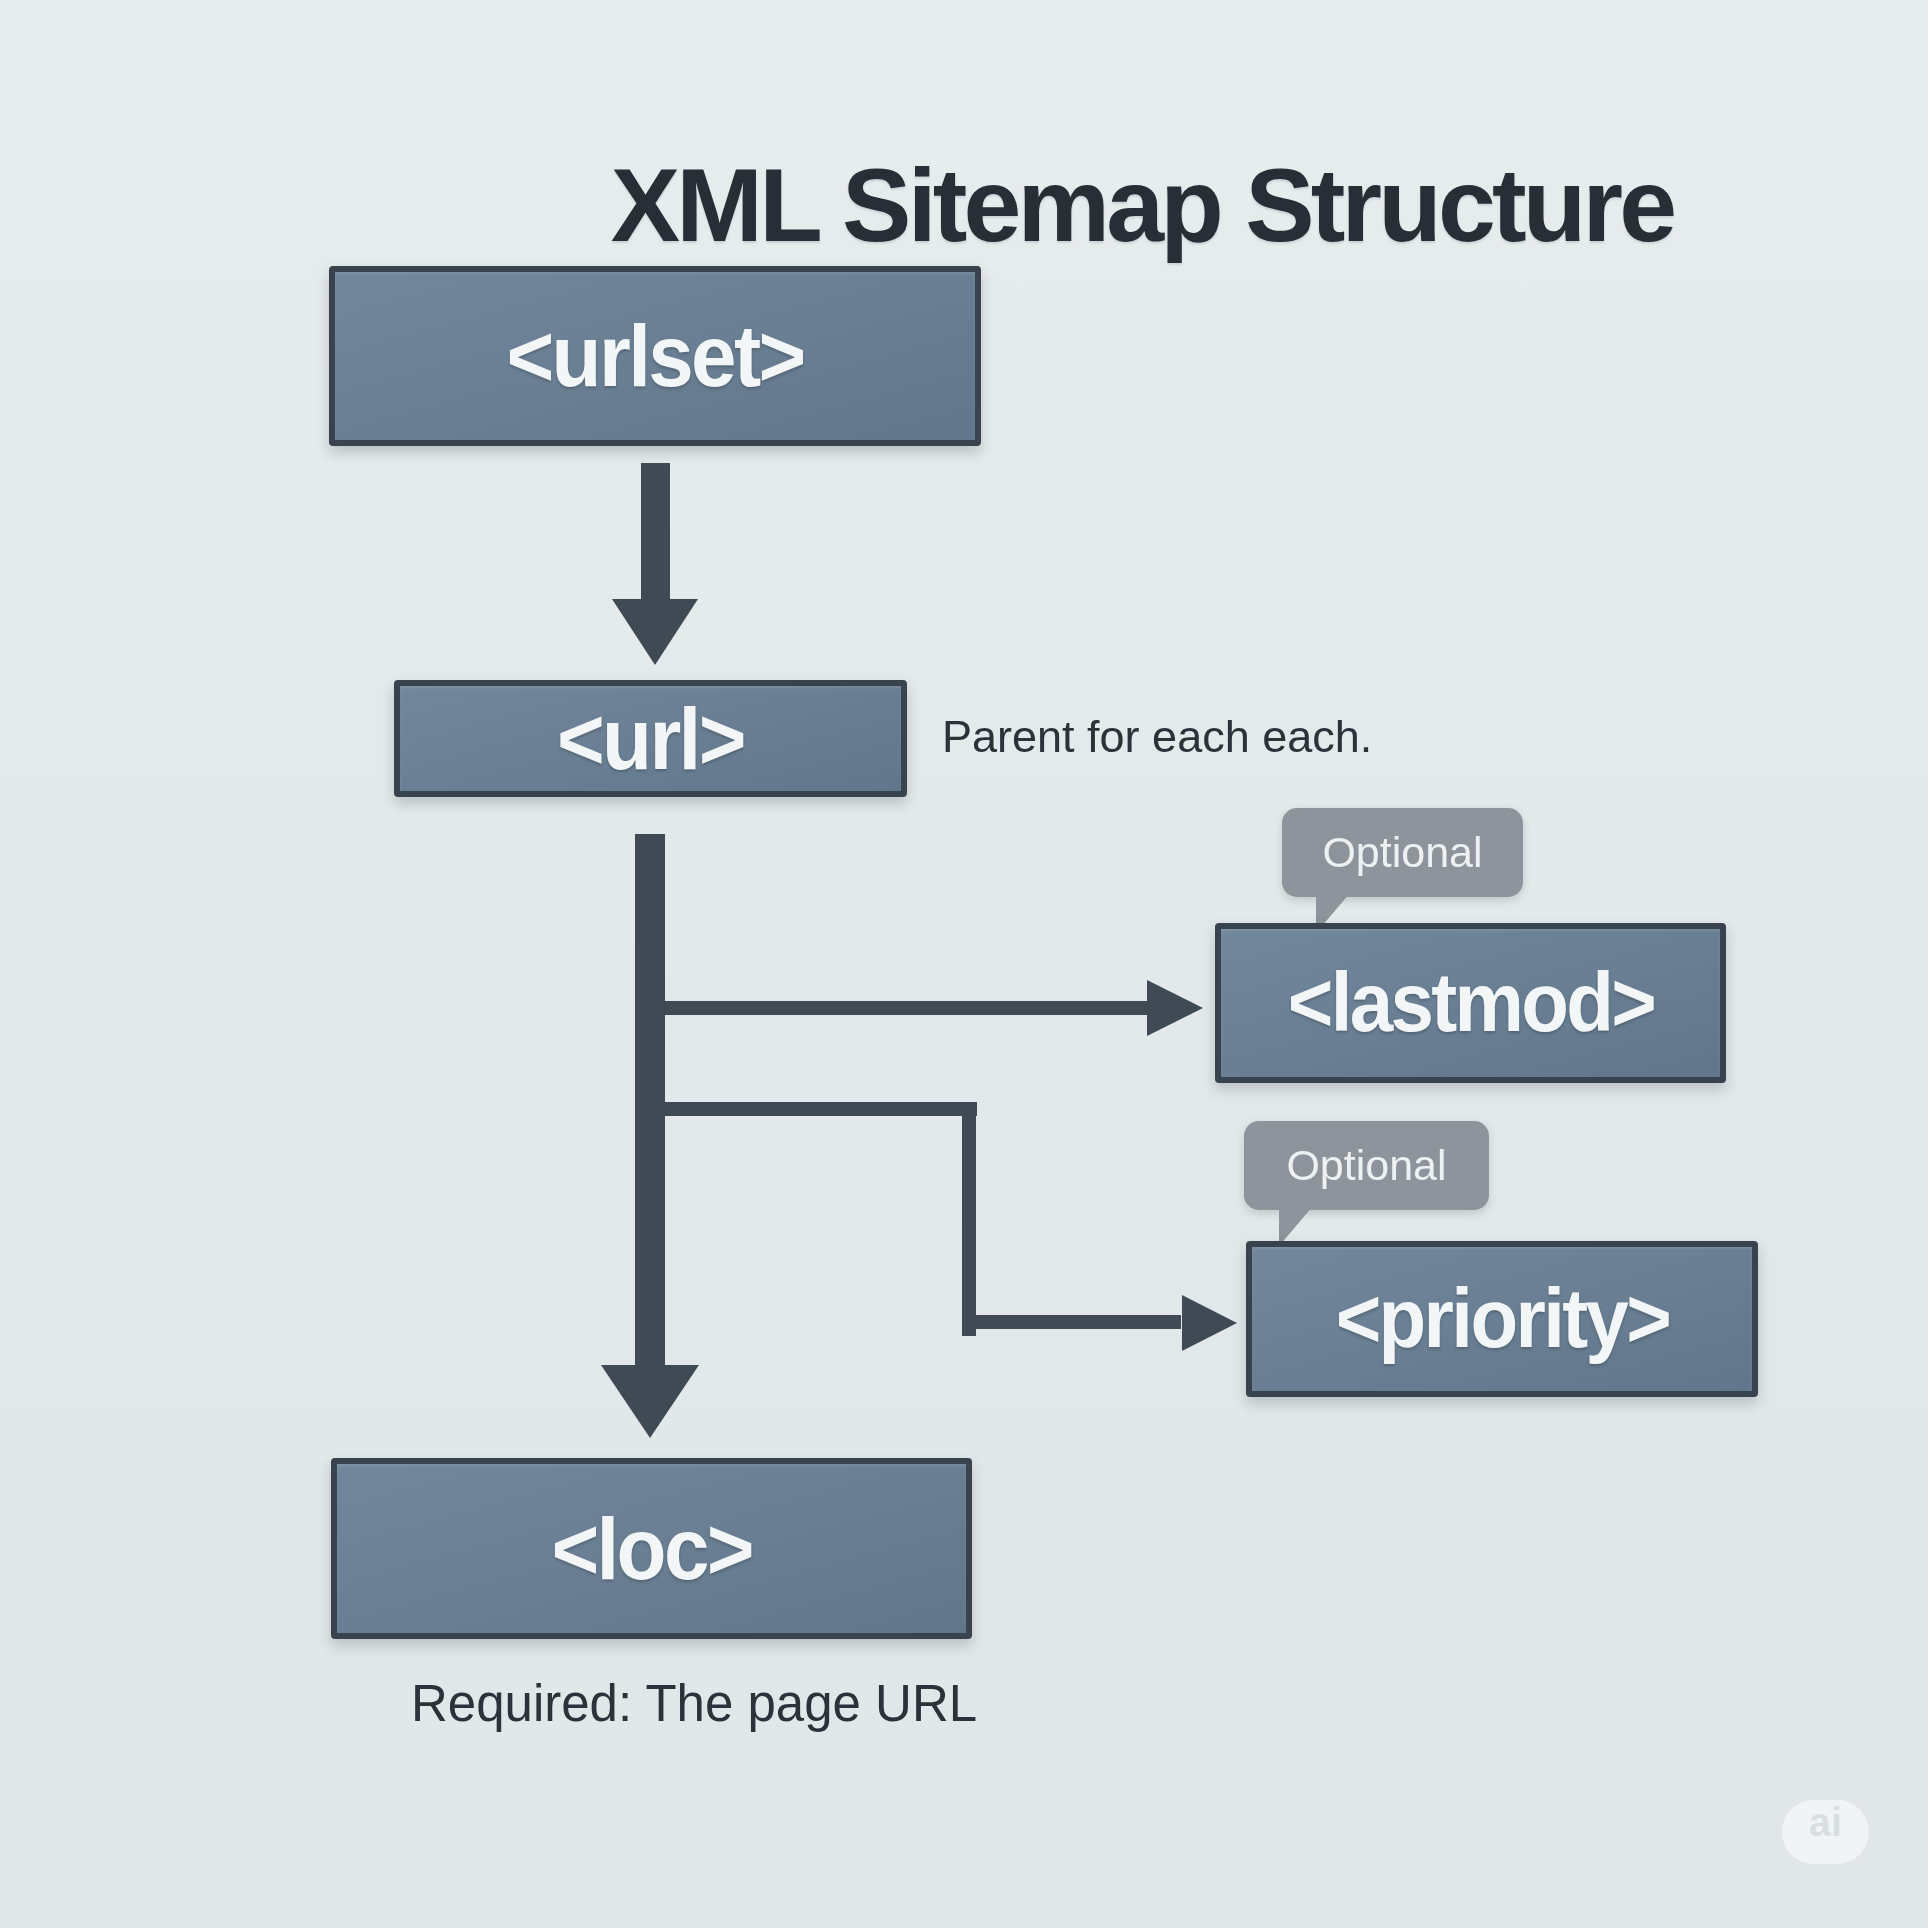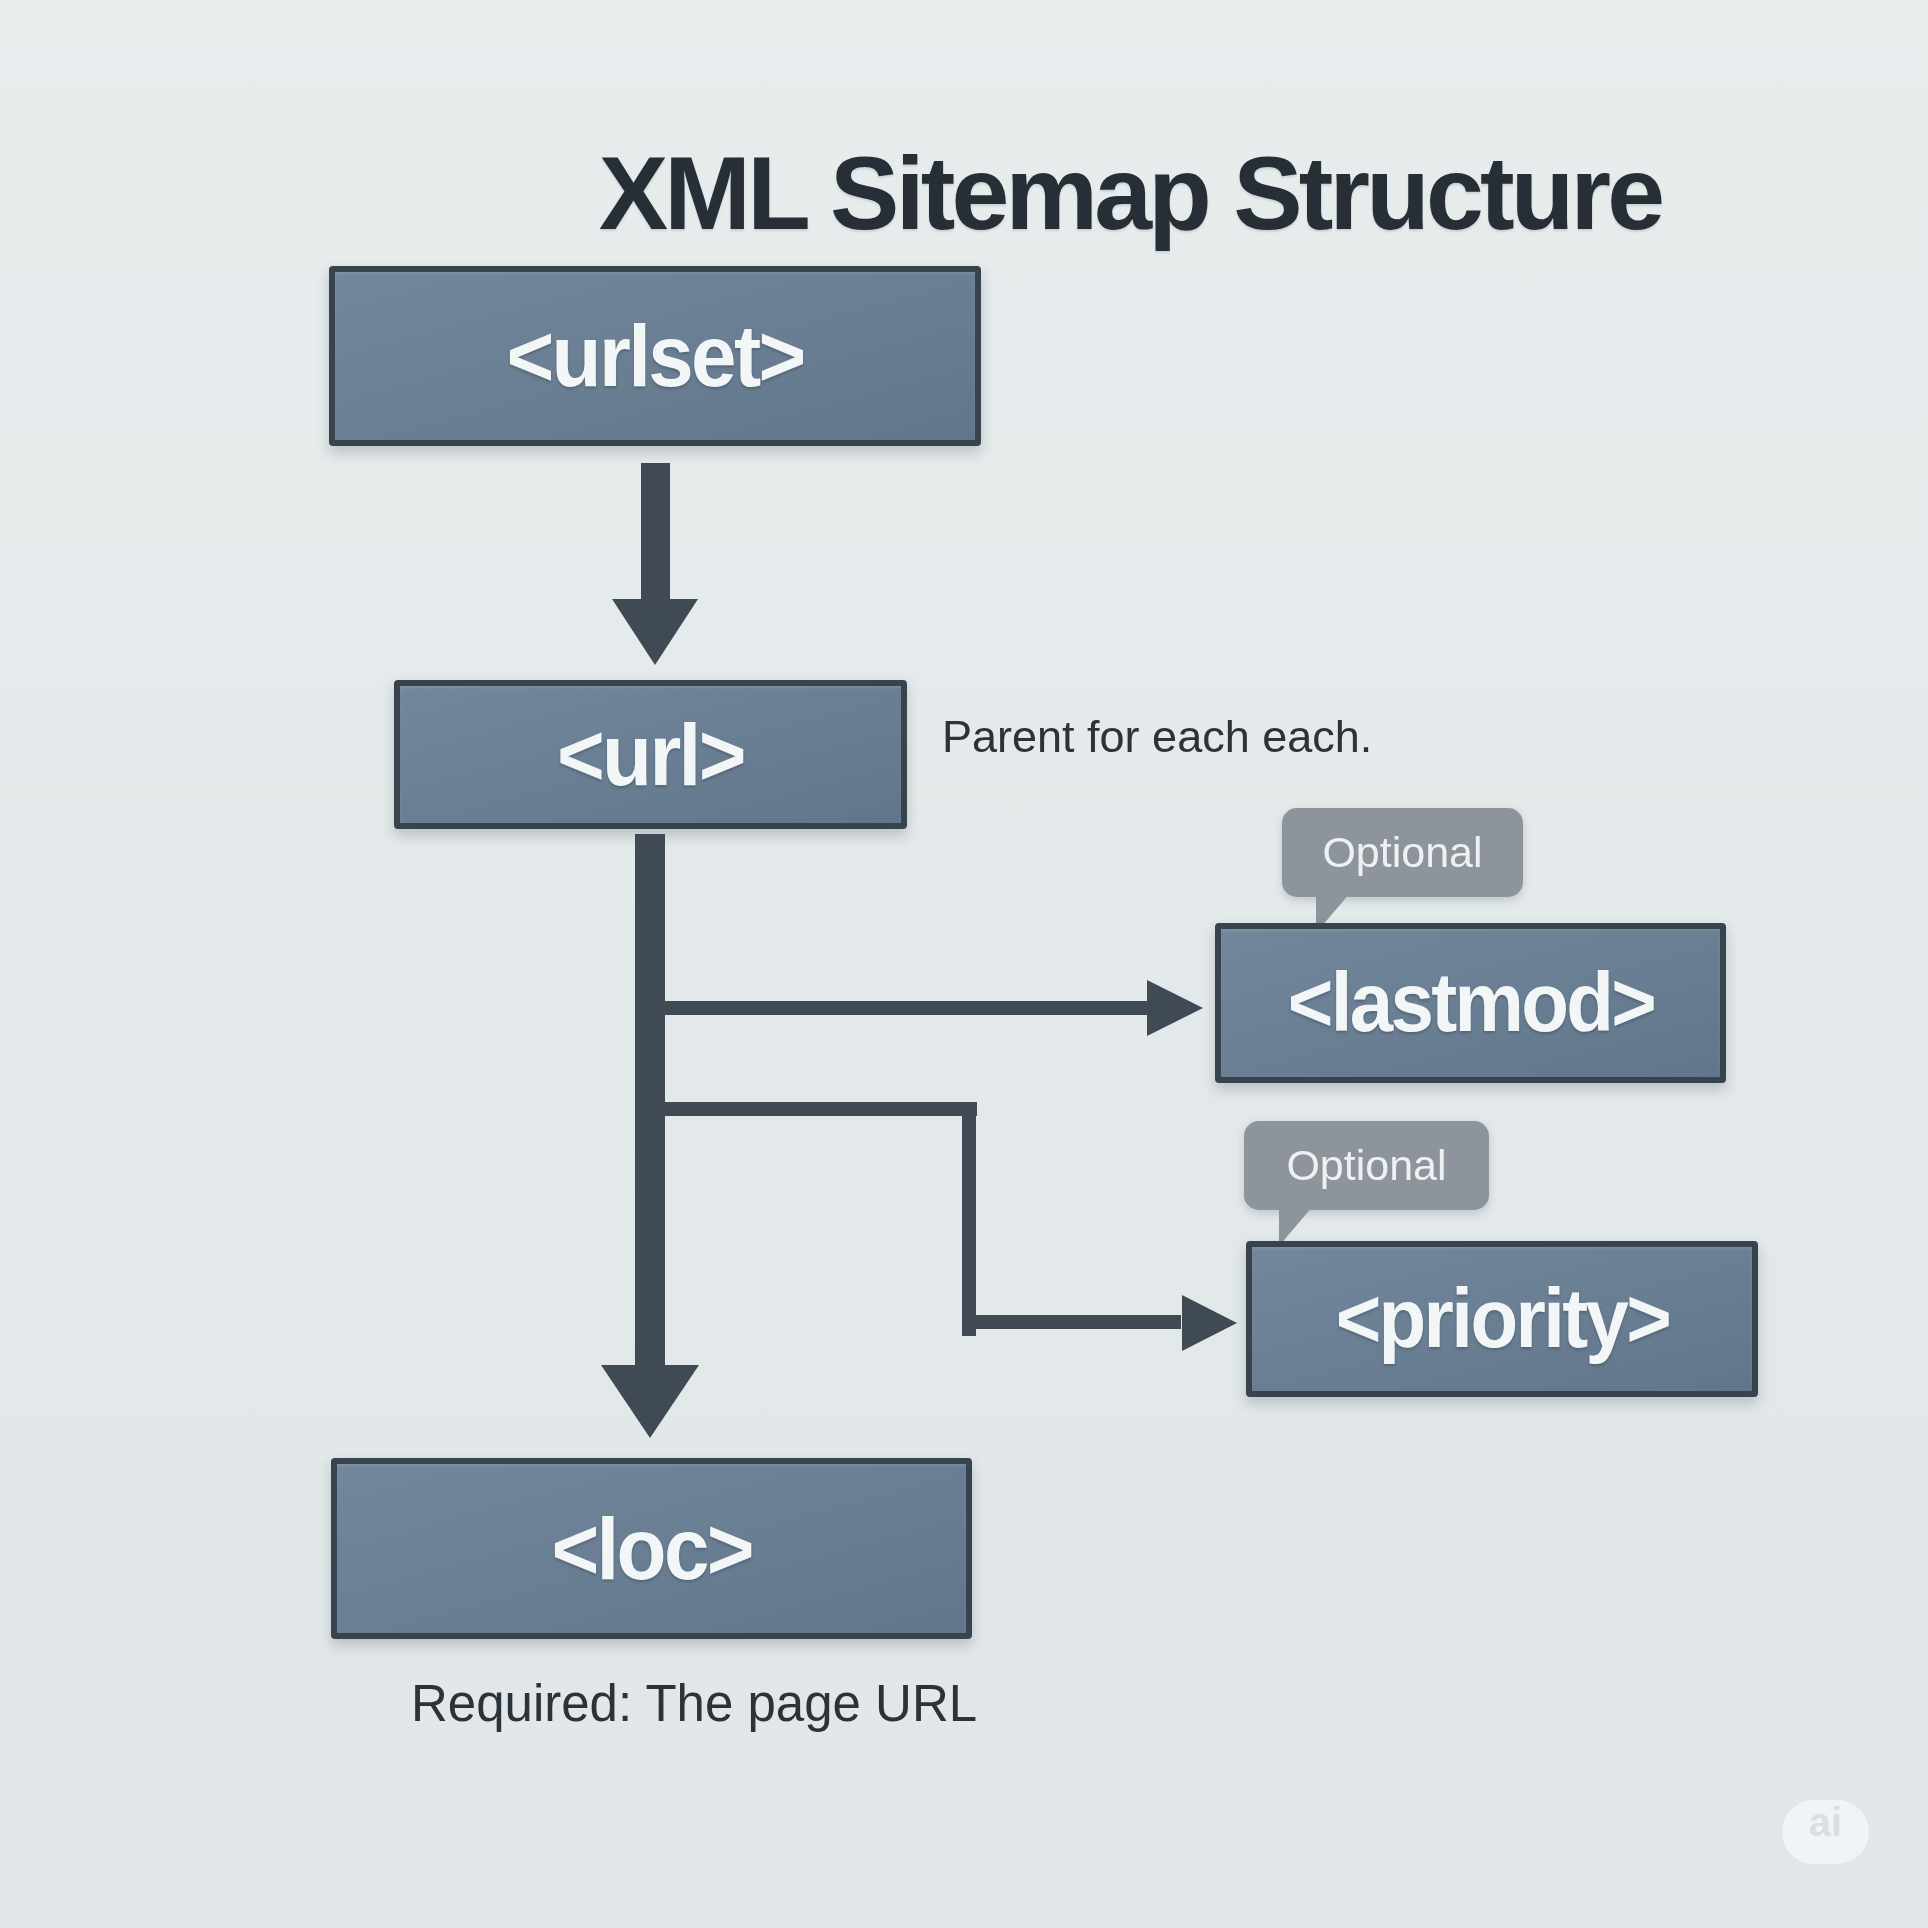--- a/index.html
+++ b/index.html
@@ -5,42 +5,42 @@
   html,body{margin:0;padding:0;background:#e4e9ea;}
   .canvas{
     position:relative;
     width:1928px;height:1928px;
     background:linear-gradient(180deg,#e7eced 0%,#e3e9ea 55%,#e1e7e9 100%);
     overflow:hidden;
     font-family:"Liberation Sans",sans-serif;
   }
   .title{
     position:absolute;left:565px;top:141px;width:1130px;
-    margin:0;text-align:center;
+    margin:12px;text-align:center;
     font-size:104px;font-weight:700;letter-spacing:-3.8px;line-height:104px;
     color:#272e36;
     text-shadow:0 1.9px 1.9px rgba(180,190,196,.55);
   }
   .node{
     position:absolute;
     display:flex;align-items:center;justify-content:center;
     background:linear-gradient(165deg,#72879b 0%,#697e92 55%,#61768a 100%);
     border:6.6px solid #39434e;border-radius:4px;
     box-shadow:0 6.6px 13px rgba(44,54,64,.22), inset 0 1.9px 2.8px rgba(255,255,255,.10);
     box-sizing:border-box;
   }
   .node-label{
     color:#f3f6f7;font-weight:700;letter-spacing:-2.8px;
     transform:scaleX(.94);
     text-shadow:0 1.9px 2.8px rgba(20,28,36,.25);
     white-space:nowrap;
   }
   #node-urlset{left:329px;top:266px;width:652px;height:180px;}
   #node-urlset .node-label{font-size:87px;}
-  #node-url{left:394px;top:680px;width:513px;height:149px;}
+  #node-url{left:394px;top:680px;width:513px;height:117px;}
   #node-url .node-label{font-size:87px;}
   #node-lastmod{left:1215px;top:923px;width:511px;height:160px;}
   #node-lastmod .node-label{font-size:83px;}
   #node-priority{left:1246px;top:1241px;width:512px;height:156px;}
   #node-priority .node-label{font-size:83px;}
   #node-loc{left:331px;top:1458px;width:641px;height:181px;}
   #node-loc .node-label{font-size:87px;}
 
   .line{position:absolute;background:#3f4a55;}
   .arrowhead{position:absolute;width:0;height:0;}

